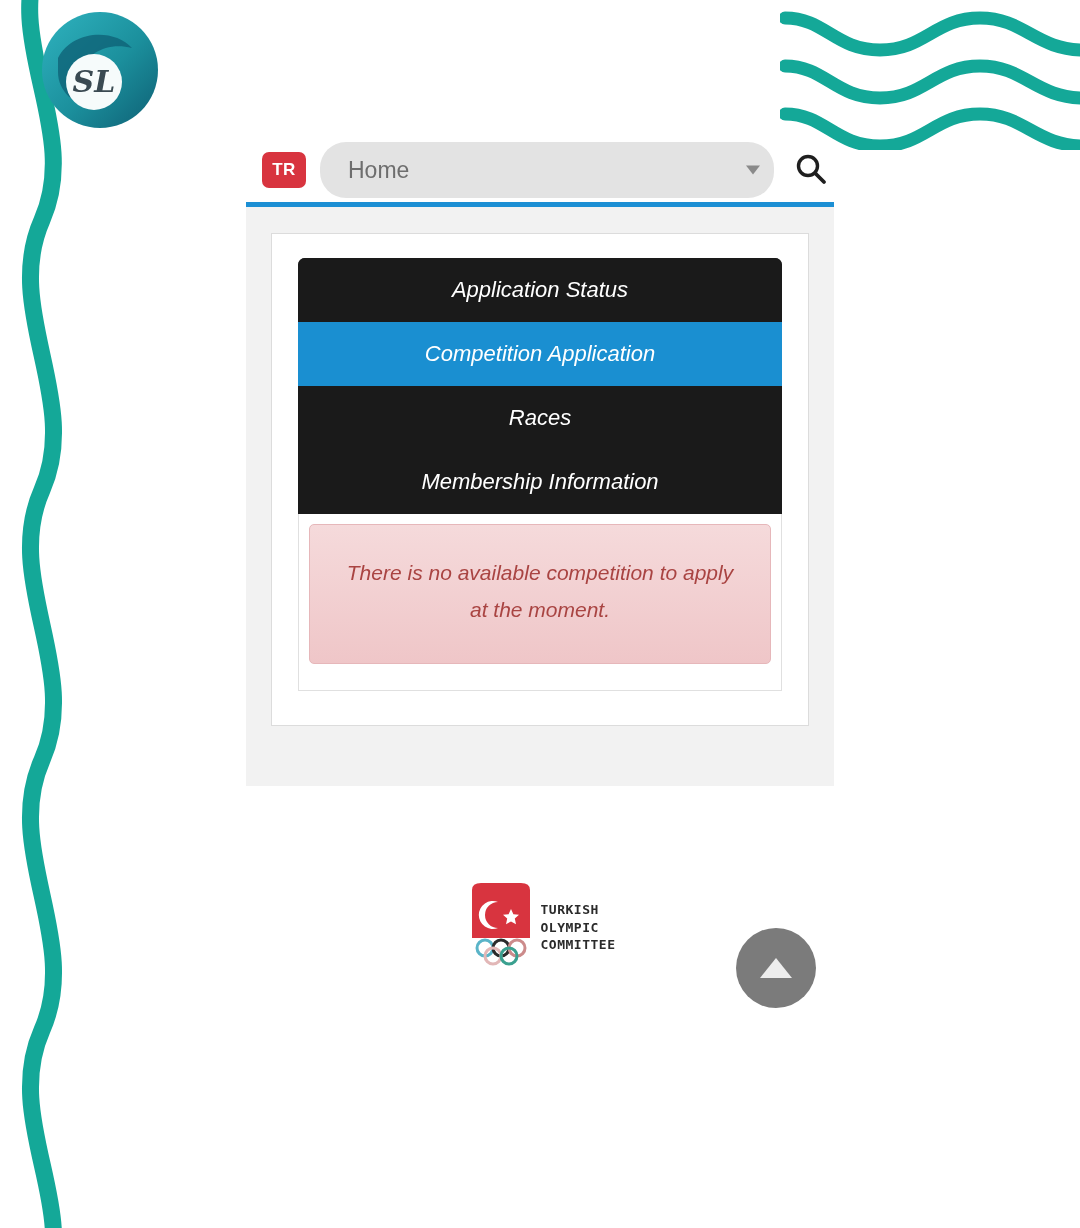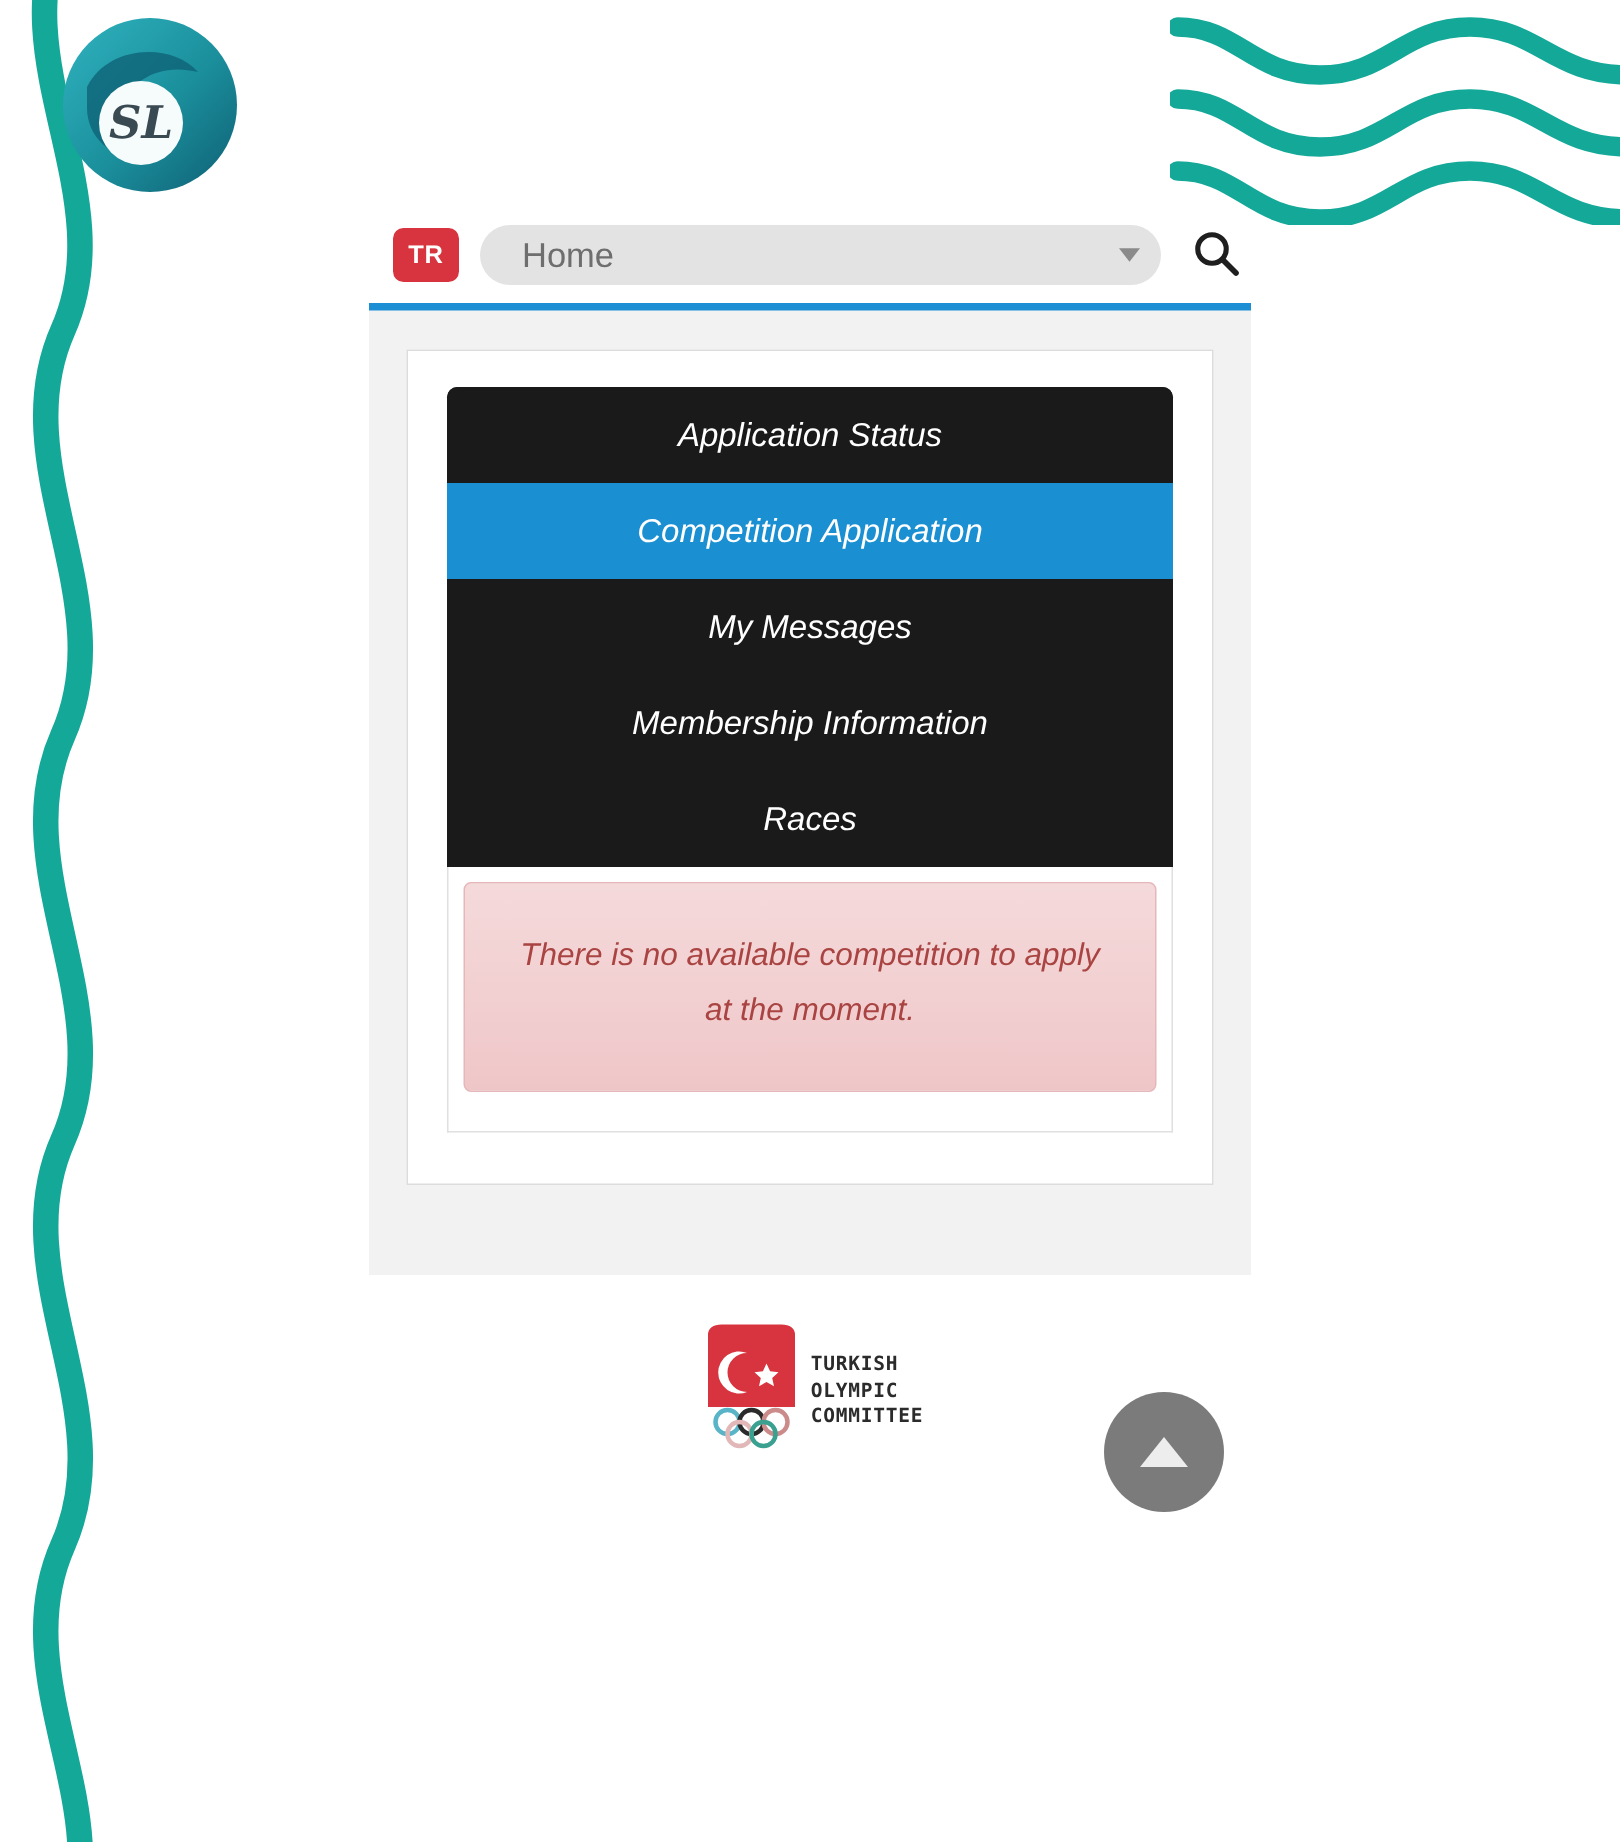--- a/index.html
+++ b/index.html
@@ -72,21 +72,21 @@
     display: flex;
     align-items: center;
     justify-content: center;
     letter-spacing: 0.5px;
     flex: none;
   }
 
   .nav-select {
     position: relative;
     flex: 1;
-    height: 40px;
+    height: 56px;
     background: #e3e3e3;
     display: flex;
     align-items: center;
     padding: 0 34px 0 28px;
     border-radius: 26px;
   }
   .nav-select-label {
     font-size: 23px;
     color: #6e6e6e;
   }
@@ -286,27 +286,24 @@
     <div class="content-card">
 
       <nav class="menu">
         <div class="menu-item">
           <span>Application Status</span>
         </div>
         <div class="menu-item active">
           <span>Competition Application</span>
         </div>
         <div class="menu-item">
-          <span>My Messages</span>
+          <span>Races</span>
         </div>
         <div class="menu-item">
           <span>Membership Information</span>
-        </div>
-        <div class="menu-item">
-          <span>Races</span>
         </div>
       </nav>
 
       <div class="alert-wrap">
         <div class="alert">There is no available competition to apply at the moment.</div>
       </div>
 
     </div>
   </div>
 </div>

